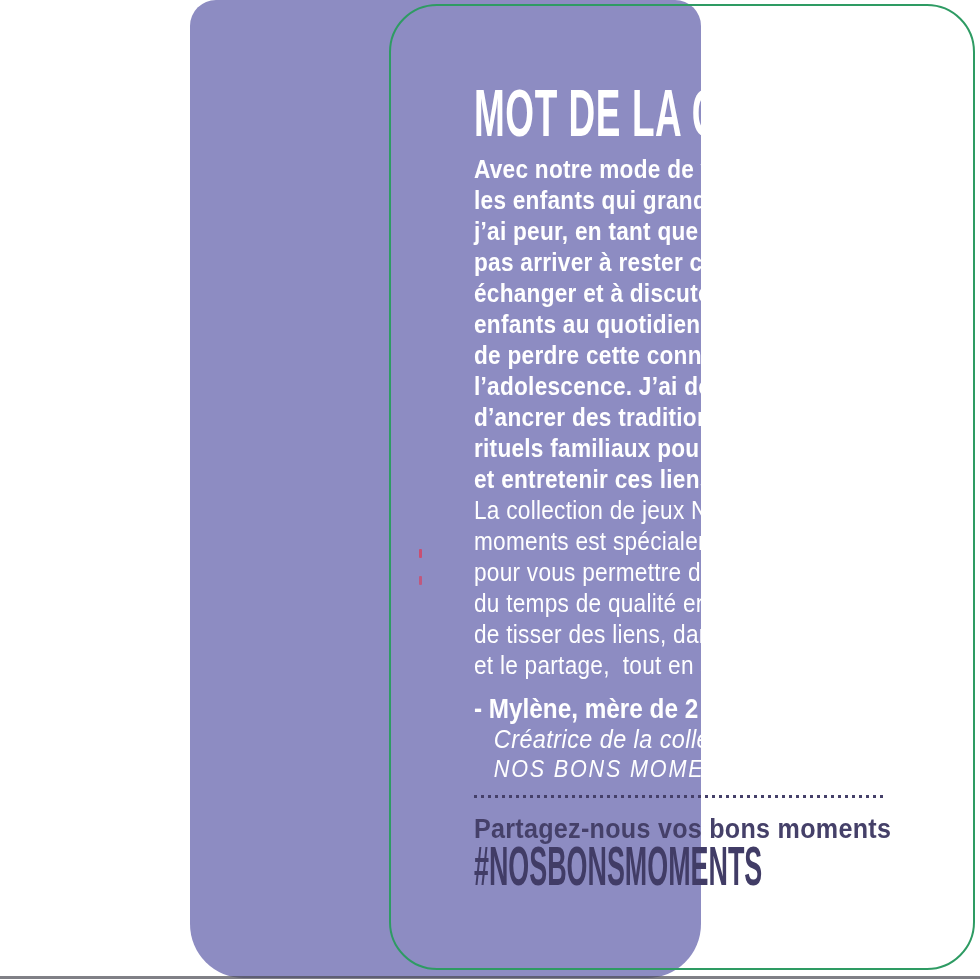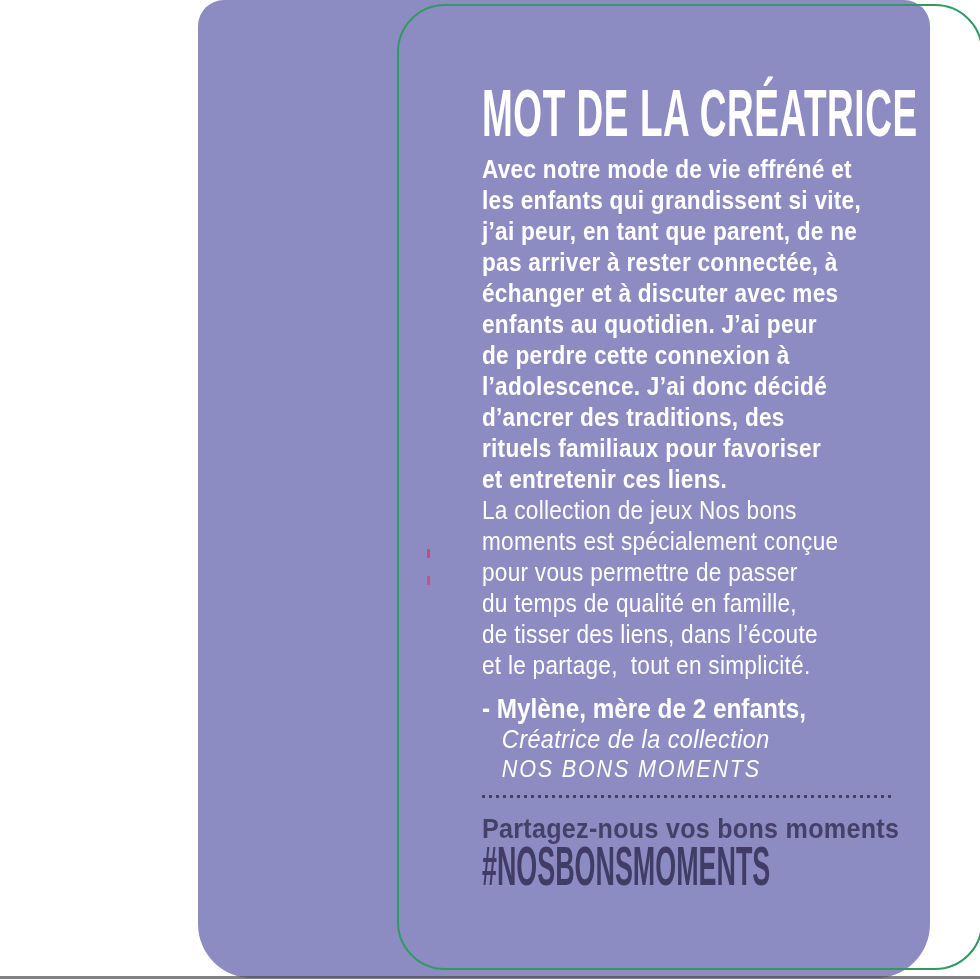--- a/index.html
+++ b/index.html
@@ -1,18 +1,18 @@
 <!DOCTYPE html>
 <html><head>
 <meta charset="utf-8">
 <style>
   html,body{margin:0;padding:0;background:#ffffff;}
   .page{position:relative;width:980px;height:980px;background:#ffffff;overflow:hidden;
         font-family:"Liberation Sans",sans-serif;}
-  .card{position:absolute;left:198px;top:0;width:732px;height:978px;
+  .card{position:absolute;left:190px;top:0;width:511px;height:978px;
         background:#8d8cc2;border-radius:26px 26px 54px 54px;text-decoration:underline;}
   .card-border{position:absolute;left:199px;top:4px;width:582px;height:962px;
         border:2px solid #2e9b63;border-radius:48px;pointer-events:none;}
   .title{position:absolute;left:284px;top:80px;font-size:66px;font-weight:bold;
         color:#ffffff;line-height:1;white-space:nowrap;letter-spacing:1px;
         transform:scaleX(.56);transform-origin:0 0;}
   .body-copy{position:absolute;left:284px;top:154px;color:#ffffff;
         transform:scaleX(.87);transform-origin:0 0;width:max-content;}
   .body-copy .para{font-size:26px;line-height:31px;white-space:pre-wrap;letter-spacing:.3px;}
   .para-bold{font-weight:bold;}

